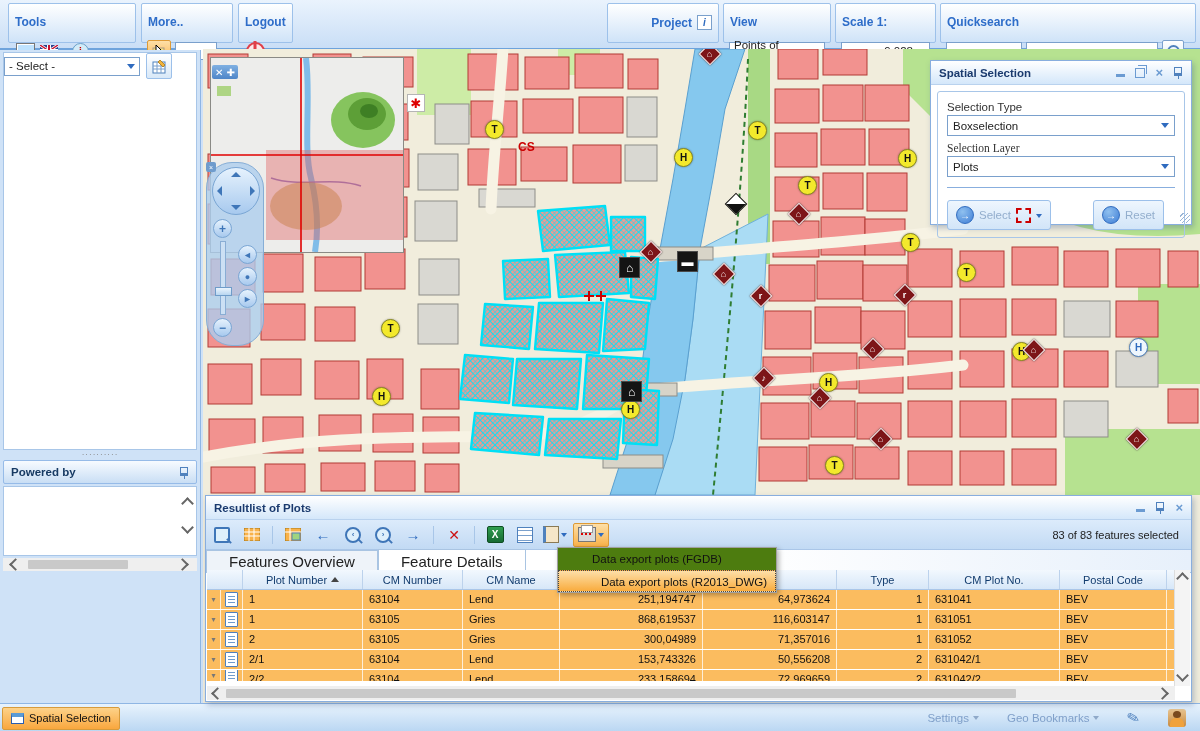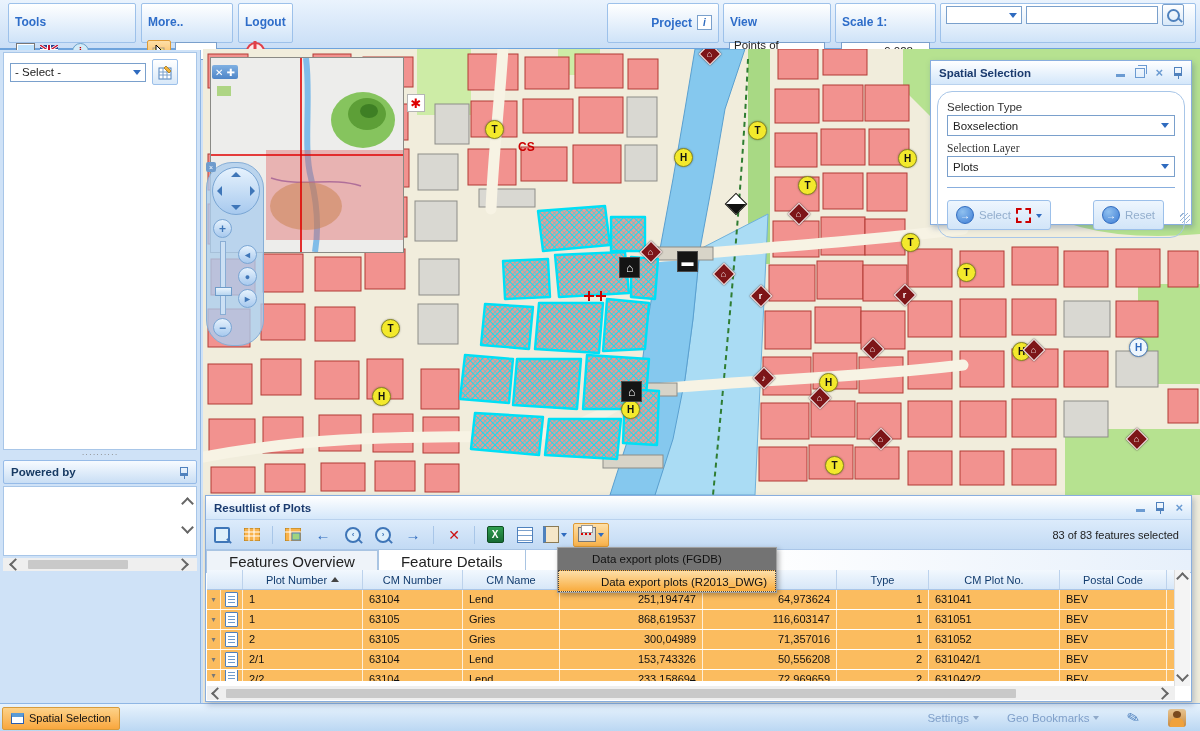--- a/index.html
+++ b/index.html
@@ -29,21 +29,21 @@
   .ico-search::after{content:"";position:absolute;left:8px;top:8px;width:6px;height:2px;background:#4f81bd;transform:rotate(45deg);}
   
   #sidebar{position:absolute;left:0;top:50px;width:201px;height:653px;background:#cfe2f7;
            border-right:1px solid #8fb6e4;box-sizing:border-box;padding:2px;}
   .sp-header{height:22px;margin:2px 1px;border:1px solid #96bbe8;border-radius:2px;
              background:linear-gradient(#f7fbff,#c9def4);display:flex;align-items:center;
              font-weight:bold;font-size:11.5px;color:#173a63;padding:0 7px;}
   .pin{margin-left:auto;position:relative;width:10px;height:13px;}
   .pin::before{content:"";position:absolute;top:1px;left:1px;width:6px;height:5px;border:1.5px solid #4f81bd;border-bottom-width:3px;}
   .pin::after{content:"";position:absolute;top:9px;left:4.5px;width:1.5px;height:4px;background:#4f81bd;}
-  #queries-body{background:#fff;border:1px solid #a8c6e8;margin:0 1px;height:398px;padding:6px;box-sizing:border-box;}
+  #queries-body{background:#fff;border:1px solid #a8c6e8;margin:0 1px;height:398px;box-sizing:border-box;}
   #splitter{height:8px;display:flex;align-items:center;justify-content:center;color:#888;font-size:8px;letter-spacing:1px;}
   #powered-body{background:#fff;border:1px solid #a8c6e8;margin:0 1px;height:68px;position:relative;}
   .chev{display:inline-block;width:7px;height:7px;border-right:2px solid #666;border-bottom:2px solid #666;}
   .chev.up{transform:rotate(-135deg);} .chev.down{transform:rotate(45deg);}
   .chev.left{transform:rotate(135deg);} .chev.right{transform:rotate(-45deg);}
   .hscroll{height:13px;background:#efefef;display:flex;align-items:center;}
   .scroll-thumb{height:9px;background:#c9c9c9;border-radius:1px;}
   
   #map{position:absolute;left:203px;top:49px;width:997px;height:654px;overflow:hidden;background:#f1eddc;}
   #overview{position:absolute;left:7px;top:8px;width:192px;height:194px;border:1px solid #8a8a85;background:#ededeb;}
@@ -70,21 +70,21 @@
   
   .panel{position:absolute;background:#fff;border:1px solid #88aede;box-shadow:2px 3px 6px rgba(60,90,140,.35);z-index:10;}
   .ptitle{height:23px;background:linear-gradient(#ffffff,#d4e7fa);border-bottom:1px solid #b9d2ee;
           display:flex;align-items:center;padding:0 8px;font-weight:bold;font-size:11.5px;color:#1a3a6e;}
   .ptitle .wicons{margin-left:auto;display:flex;gap:10px;align-items:center;color:#6b9bd2;font-size:11px;font-weight:bold;}
   .wmin{width:9px;height:3px;background:#6b9bd2;margin-top:6px;}
   .wrest{width:8px;height:8px;border:1.5px solid #6b9bd2;position:relative;}
   .wrest::before{content:"";position:absolute;left:2px;top:-4px;width:8px;height:8px;border:1.5px solid #6b9bd2;border-bottom:none;border-left:none;}
   .wclose{color:#6b9bd2;font-size:13px;font-weight:bold;line-height:10px;}
   
-  #spatial-inner{border:1px solid #a8c6e8;border-radius:15px;margin:6px;padding:7px 9px;}
+  #spatial-inner{border:1px solid #a8c6e8;border-radius:3px;margin:6px;padding:7px 9px;}
   .fld-label{font-size:11.5px;color:#333;margin:2px 0 2px;}
   .sel-dd{border:1px solid #7aa0cc;height:19px;display:flex;align-items:center;padding:0 5px;font-size:11.5px;}
   .btn{display:inline-flex;align-items:center;gap:5px;background:linear-gradient(#eef6fe,#d2e5f8);
        border:1px solid #9cc0ea;border-radius:3px;height:28px;padding:0 8px;color:#93aecd;font-size:11.5px;}
   .gobtn{width:16px;height:16px;border-radius:50%;background:radial-gradient(circle at 35% 30%,#8fc0ef,#3f7ed6);
          color:#fff;font-weight:bold;font-size:10px;display:flex;align-items:center;justify-content:center;border:1px solid #2f6bbf;}
   .redbox{width:11px;height:11px;border:2px dashed #c00;}
   .grip{position:absolute;right:1px;bottom:1px;width:10px;height:10px;
         background:repeating-linear-gradient(135deg,transparent 0 2px,#9ab6d6 2px 3px);}
   
@@ -121,21 +121,21 @@
   .tcell{font-size:11px;color:#111;line-height:19px;padding:0 6px;border-right:1px solid rgba(255,255,255,.75);
          box-sizing:border-box;white-space:nowrap;overflow:hidden;}
   .tcell.num{text-align:right;}
   .expcell{display:flex;align-items:center;justify-content:center;gap:2px;padding:0;}
   .doc{width:11px;height:13px;background:#fff;border:1px solid #4f81bd;position:relative;border-radius:1px;}
   .doc::before{content:"";position:absolute;left:2px;right:2px;top:3px;height:1px;background:#6f9ccd;box-shadow:0 3px 0 #6f9ccd,0 6px 0 #6f9ccd;}
   #rl-vscroll{position:absolute;right:1px;top:74px;width:15px;bottom:15px;background:#f4f4f4;border-left:1px solid #ddd;}
   #rl-hscroll{position:absolute;left:1px;right:16px;bottom:1px;height:14px;background:#efefef;display:flex;align-items:center;}
   #export-menu{position:absolute;left:351px;top:51px;width:218px;background:#fff;border:1px solid #a0a0a0;
                box-shadow:2px 2px 5px rgba(0,0,0,.3);z-index:30;}
-  .menu-item{height:22px;line-height:22px;padding-left:34px;font-size:11.5px;color:#111;background:#737373;white-space:nowrap;}
+  .menu-item{height:22px;line-height:22px;padding-left:34px;font-size:11.5px;color:#111;background:#4d7c0f;white-space:nowrap;}
   .menu-item.hl{background:linear-gradient(#fddfa8,#f9ac3e);border:1px dotted #444;box-sizing:border-box;text-align:center;}
   
   #statusbar{position:absolute;left:0;top:703px;width:1200px;height:28px;
              background:linear-gradient(#e8f3fd,#b9d6f2);border-top:1px solid #8fb6e4;display:flex;align-items:center;}
   #task-btn{margin-left:2px;height:21px;display:flex;align-items:center;gap:5px;padding:0 8px;
             background:linear-gradient(#fdd289,#f9a73e);border:1px solid #d79b3c;border-radius:2px;font-size:11px;color:#111;}
   .winico{width:13px;height:11px;background:#fff;border:1px solid #2a5db0;box-sizing:border-box;border-top:4px solid #5b9bd5;}
   .sb-link{color:#7f9fc9;font-size:11.5px;display:flex;align-items:center;gap:4px;}
   .sb-caret{width:0;height:0;border:3px solid transparent;border-top:4px solid #8fa9c9;margin-top:3px;}
   .pen{color:#4f81bd;font-size:15px;transform:rotate(-15deg);}
@@ -206,20 +206,21 @@
   <div class="tbgroup" style="left:835px;width:101px;">
     <div class="glabel">Scale 1:</div>
     <div class="grow">
       <span class="dd" style="width:89px;justify-content:flex-end;gap:4px;">
         <span>9,028</span>
         <span class="caret"></span>
       </span>
     </div>
   </div>
   <div class="tbgroup" style="left:940px;width:256px;">
+    <div class="glabel">Quicksearch</div>
     <div class="grow">
       <span class="dd" style="width:76px;">
         <span class="caret" style="margin-left:auto;"></span>
       </span>
       <input class="dd" style="width: 132px;">
       <span class="ico-btn" style="width:20px;border:1px solid #7aa0cc;background:linear-gradient(#fff,#d8e8f8);">
           <span class="ico-search"></span>
         </span>
     </div>
   </div>

